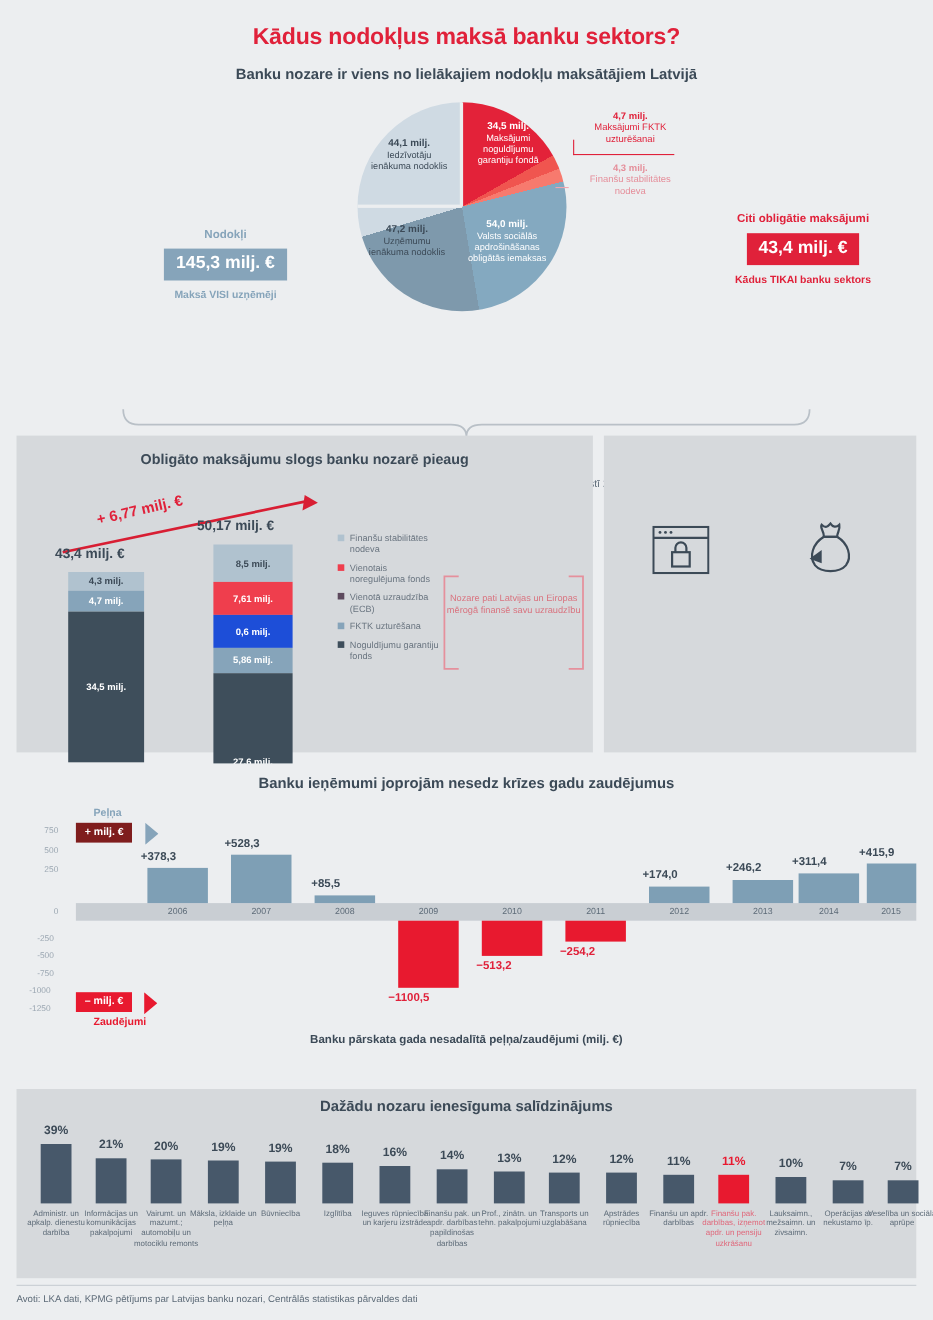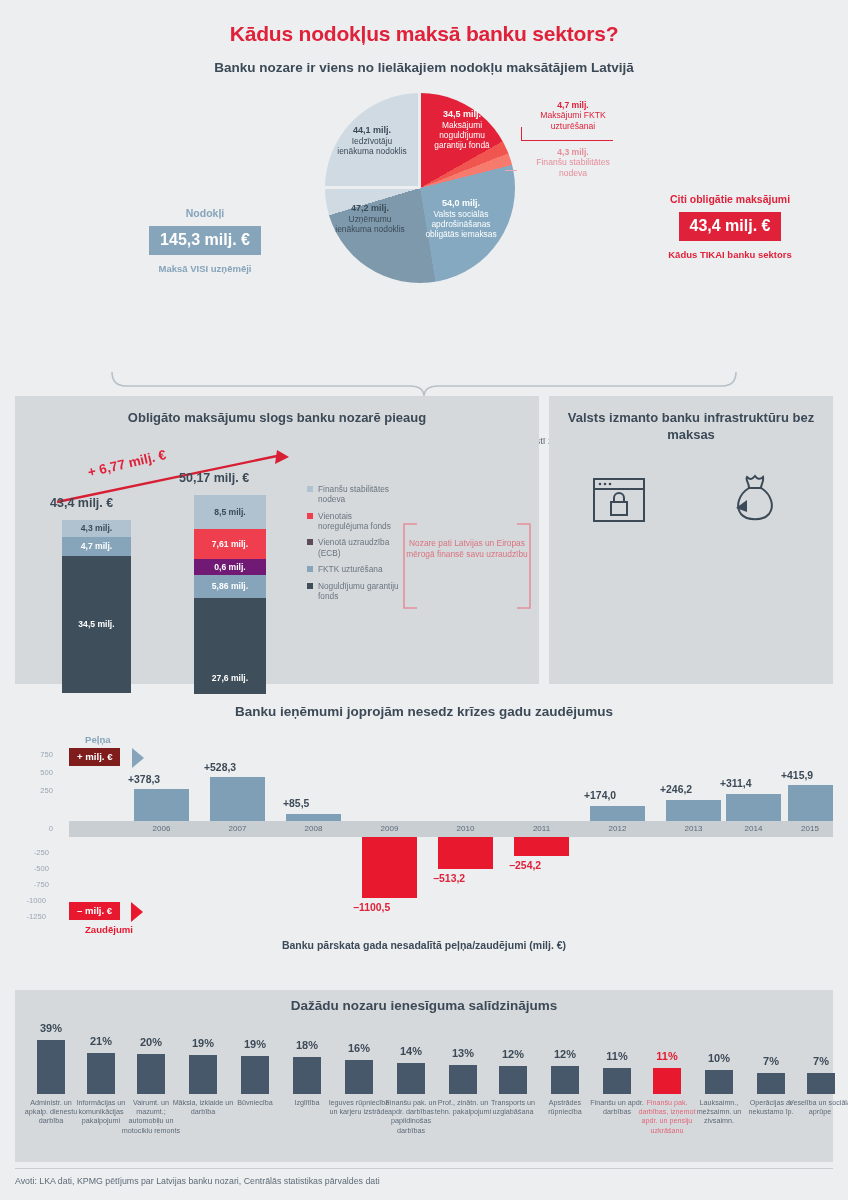--- a/index.html
+++ b/index.html
@@ -206,21 +206,21 @@
         <div class="barseg" style="height:17px; background:#b0c2cf; color:#3c4a57;">4,3 milj.</div>
         <div class="barseg" style="height:19px; background:#86a4ba;">4,7 milj.</div>
         <div class="barseg" style="height:137px; background:#3e4e5b;">34,5 milj.</div>
       </div>
       <div class="baryr" style="left:34px; top:304px; width:82px;">2014</div>
 
       <div class="bartot" style="left:164px; top:75px;">50,17 milj. €</div>
       <div class="barcol" style="left:166px; top:99px; width:85px;">
         <div class="barseg" style="height:34px; background:#b0c2cf; color:#3c4a57;">8,5 milj.</div>
         <div class="barseg" style="height:30px; background:#ef3e4d;">7,61 milj.</div>
-        <div class="barseg" style="height:16px; background:#701a75;">0,6 milj.</div>
+        <div class="barseg" style="height:30px; background:#1d4ed8;">0,6 milj.</div>
         <div class="barseg" style="height:23px; background:#86a4ba;">5,86 milj.</div>
         <div class="barseg" style="height:161px; background:#3e4e5b;">27,6 milj.</div>
       </div>
       <div class="baryr" style="left:166px; top:304px; width:85px;">2015</div>
     </div>
 
     <div class="legend" style="position:absolute; left:292px; top:88px;">
       <div class="lgrow">
         <span class="lgsq" style="background:#b0c2cf;"></span>
         <span class="lgtx">Finanšu stabilitātes nodeva</span>
@@ -245,21 +245,20 @@
 
     <div class="notebox" style="position:absolute; left:386px; top:126px;">
       <svg style="position:absolute; left:0; top:0;" width="132" height="88">
         <path d="M16,2 L3,2 L3,86 L16,86" fill="none" stroke="#e5909c" stroke-width="1.6"></path>
         <path d="M116,2 L129,2 L129,86 L116,86" fill="none" stroke="#e5909c" stroke-width="1.6"></path>
       </svg>
       <div class="notetx">Nozare pati Latvijas un Eiropas mērogā finansē savu uzraudzību</div>
     </div>
 
     <div class="panel right">
-      <div class="p-title">Valsts izmanto banku infrastruktūru bez maksas</div>
 
       <svg style="position:absolute; left:44px; top:82px;" width="52" height="44">
         <rect x="1" y="1" width="50" height="42" fill="none" stroke="#3c4a57" stroke-width="2"></rect>
         <line x1="1" y1="11" x2="51" y2="11" stroke="#3c4a57" stroke-width="2"></line>
         <circle cx="7" cy="6" r="1.3" fill="#3c4a57"></circle>
           <circle cx="12" cy="6" r="1.3" fill="#3c4a57"></circle>
           <circle cx="17" cy="6" r="1.3" fill="#3c4a57"></circle>
         <rect x="18" y="24" width="16" height="13" fill="none" stroke="#3c4a57" stroke-width="2"></rect>
         <path d="M21,24 L21,20 a5,5 0 0 1 10,0 L31,24" fill="none" stroke="#3c4a57" stroke-width="2"></path>
       </svg>
@@ -355,21 +354,21 @@
     <div class="ipct" style="left:62px;  top:45px; width:48px; color:#3c4a57;">21%</div>
     <div class="ibar" style="left:72px;  top:63px; width:28px; height:41px; background:#47586a;"></div>
     <div class="ilbl" style="left:54px;  top:108px; width:64px;">Informācijas un komunikācijas pakalpojumi</div>
 
     <div class="ipct" style="left:112px; top:46px; width:48px; color:#3c4a57;">20%</div>
     <div class="ibar" style="left:122px; top:64px; width:28px; height:40px; background:#47586a;"></div>
     <div class="ilbl" style="left:104px; top:108px; width:64px;">Vairumt. un mazumt.; automobiļu un motociklu remonts</div>
 
     <div class="ipct" style="left:164px; top:47px; width:48px; color:#3c4a57;">19%</div>
     <div class="ibar" style="left:174px; top:65px; width:28px; height:39px; background:#47586a;"></div>
-    <div class="ilbl" style="left:156px; top:108px; width:64px;">Māksla, izklaide un darbība</div>
+    <div class="ilbl" style="left:156px; top:108px; width:64px;">Māksla, izklaide un peļņa</div>
 
     <div class="ipct" style="left:216px; top:48px; width:48px; color:#3c4a57;">19%</div>
     <div class="ibar" style="left:226px; top:66px; width:28px; height:38px; background:#47586a;"></div>
     <div class="ilbl" style="left:208px; top:108px; width:64px;">Būvniecība</div>
 
     <div class="ipct" style="left:268px; top:49px; width:48px; color:#3c4a57;">18%</div>
     <div class="ibar" style="left:278px; top:67px; width:28px; height:37px; background:#47586a;"></div>
     <div class="ilbl" style="left:260px; top:108px; width:64px;">Izglītība</div>
 
     <div class="ipct" style="left:320px; top:52px; width:48px; color:#3c4a57;">16%</div>

